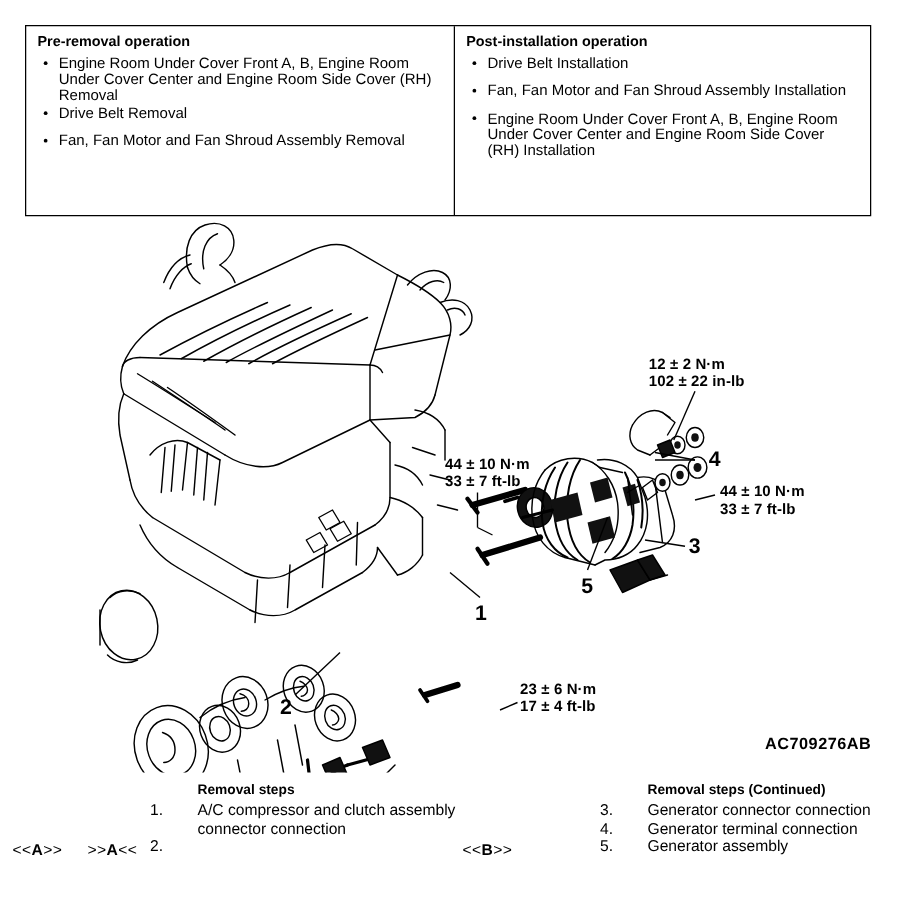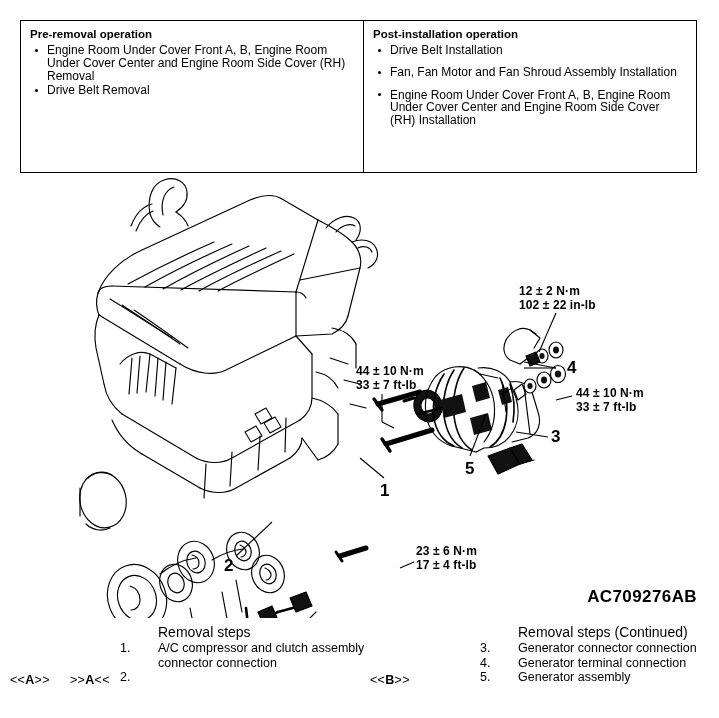--- a/index.html
+++ b/index.html
@@ -35,30 +35,30 @@
   .diagram svg{display:block;}
 
   .callout-num{
     position:absolute;font-size:17px;font-weight:bold;font-family:"Liberation Sans",sans-serif;
   }
   .torque{
     position:absolute;font-size:12px;font-weight:bold;line-height:14px;
     white-space:nowrap;letter-spacing:0.1px;
   }
   .dwg-code{
-    position:absolute;right:22px;top:587px;font-size:17px;font-weight:bold;
+    position:absolute;right:22px;top:587px;font-size:13px;font-weight:bold;
     letter-spacing:0.4px;
   }
 
   
   .steps{position:absolute;top:625px;left:0;width:719px;height:93px;}
   .steps-col{position:absolute;top:0;}
   .steps-col.left{left:120px;width:250px;}
   .steps-col.right{left:480px;width:239px;}
-  .steps-title{font-size:14px;font-weight:normal;line-height:15px;margin-bottom:1px;
+  .steps-title{font-size:11px;font-weight:bold;line-height:15px;margin-bottom:1px;
                padding-left:38px;}
   .step-row{display:flex;font-size:12.5px;line-height:14.6px;}
   .step-no{width:38px;flex:none;}
   .step-txt{flex:1;}
   .marker{
     position:absolute;font-size:12.5px;letter-spacing:0.3px;white-space:nowrap;
   }
   .marker b{font-weight:bold;}
 </style>
 </head>
@@ -69,20 +69,24 @@
   <div class="op-panel left">
     <div class="op-title">Pre-removal operation</div>
     <ul class="op-list">
       <li>
         <span class="bullet"></span>
         <span>Engine Room Under Cover Front A, B, Engine Room Under Cover Center and Engine Room Side Cover (RH) Removal</span>
       </li>
       <li>
         <span class="bullet"></span>
         <span>Drive Belt Removal</span>
+      </li>
+      <li class="gap-top">
+        <span class="bullet"></span>
+        <span>Fan, Fan Motor and Fan Shroud Assembly Removal</span>
       </li>
     </ul>
   </div>
 
   <div class="op-panel right">
     <div class="op-title">Post-installation operation</div>
     <ul class="op-list spaced">
       <li>
         <span class="bullet"></span>
         <span>Drive Belt Installation</span>

